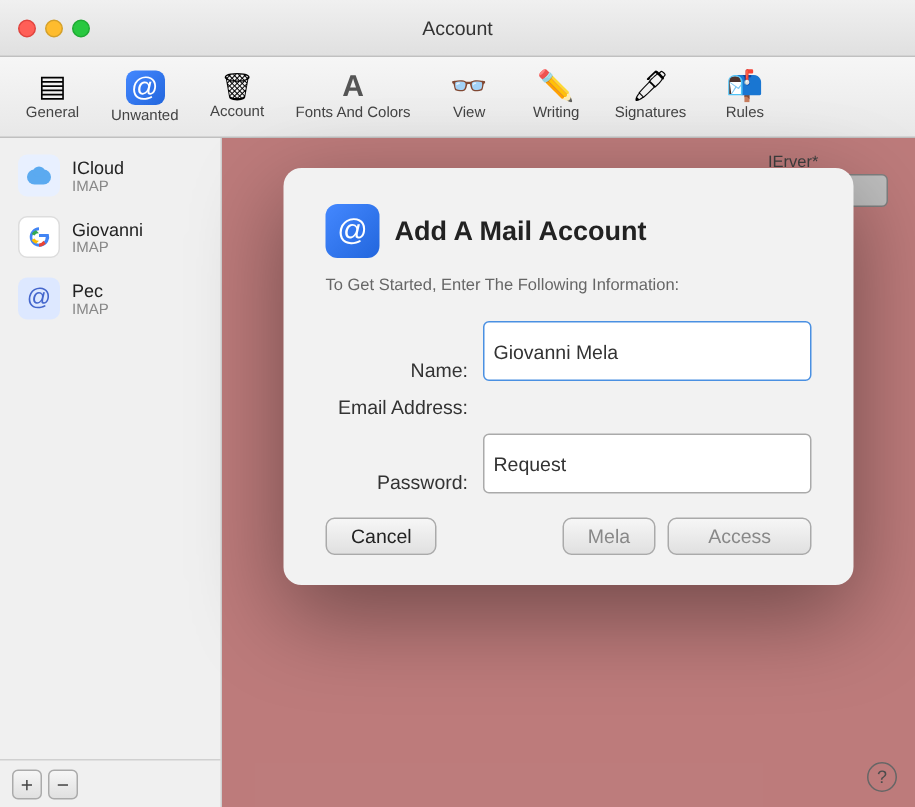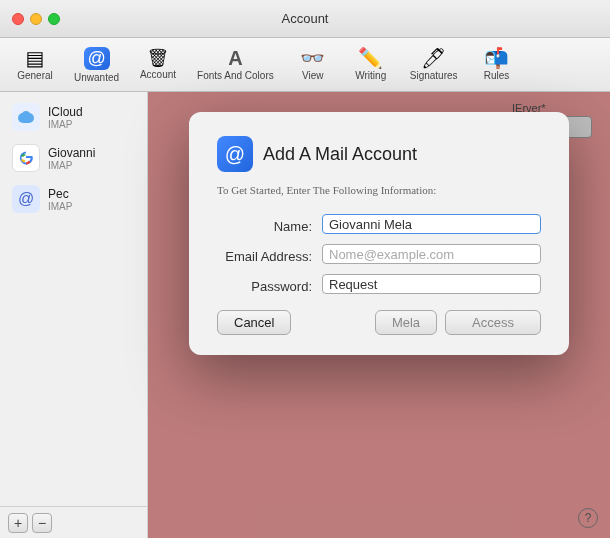--- a/index.html
+++ b/index.html
@@ -261,49 +261,48 @@
       display: flex;
       align-items: center;
       justify-content: center;
       color: white;
       font-size: 20px;
       flex-shrink: 0;
     }
 
     .modal-title {
       font-size: 18px;
-      font-weight: 400;
+      font-weight: 700;
       color: #222;
     }
 
     .modal-subtitle {
       font-size: 11px;
       color: #666;
       margin-bottom: 18px;
-      font-family: Liberation Serif, serif;
     }
 
     .form-row {
       display: flex;
       align-items: flex-end;
       margin-bottom: 10px;
     }
 
     .form-label {
       width: 105px;
       text-align: right;
       padding-right: 10px;
       font-size: 13px;
       color: #333;
       flex-shrink: 0;
     }
 
     .form-input {
       flex: 1;
-      height: 20px;
+      height: 40px;
       border: 1.5px solid #4a90e2;
       border-radius: 4px;
       padding: 2px 6px;
       font-size: 13px;
       background: white;
       color: #333;
       outline: none;
     }
 
     .form-input.unfocused {
@@ -459,21 +458,20 @@
           <div class="modal-title">Add A Mail Account</div>
         </div>
         <div class="modal-subtitle">To Get Started, Enter The Following Information:</div>
 
         <div class="form-row">
           <label class="form-label">Name:</label>
           <input class="form-input" type="text" value="Giovanni Mela" style="">
         </div>
         <div class="form-row">
           <label class="form-label">Email Address:</label>
-          <input class="form-input unfocused" type="email" placeholder="Nome@example.com" style="">
         </div>
         <div class="form-row">
           <label class="form-label">Password:</label>
           <input class="form-input unfocused" type="text" value="Request" style="">
         </div>
 
         <div class="modal-buttons">
           <button class="btn-cancel">Cancel</button>
           <button class="btn-back">Mela</button>
           <button class="btn-access">Access</button>

